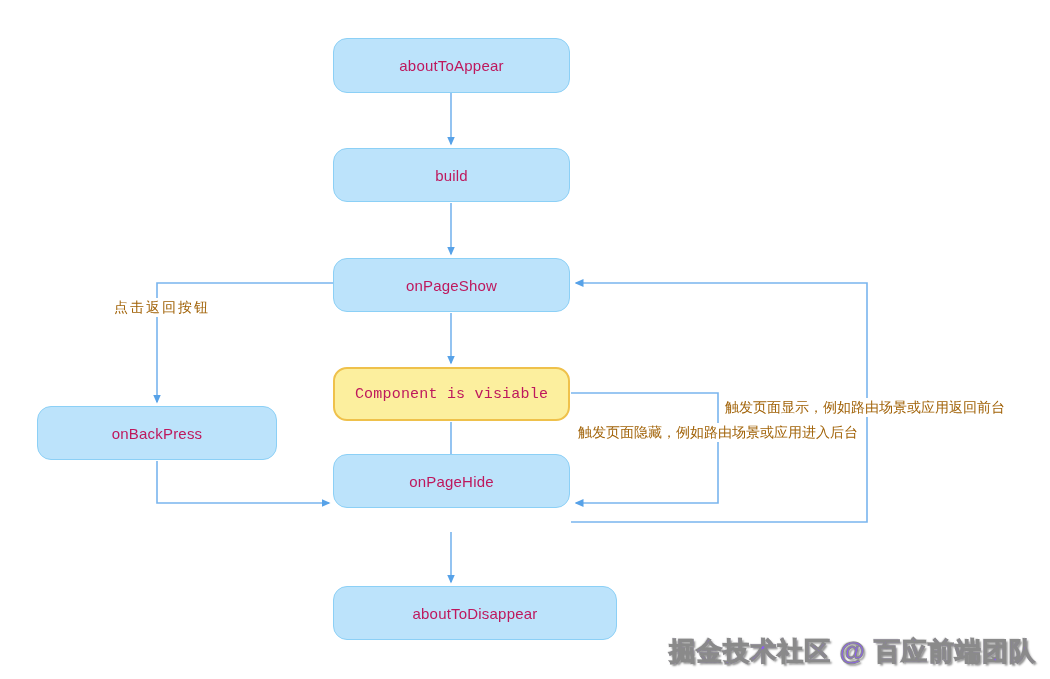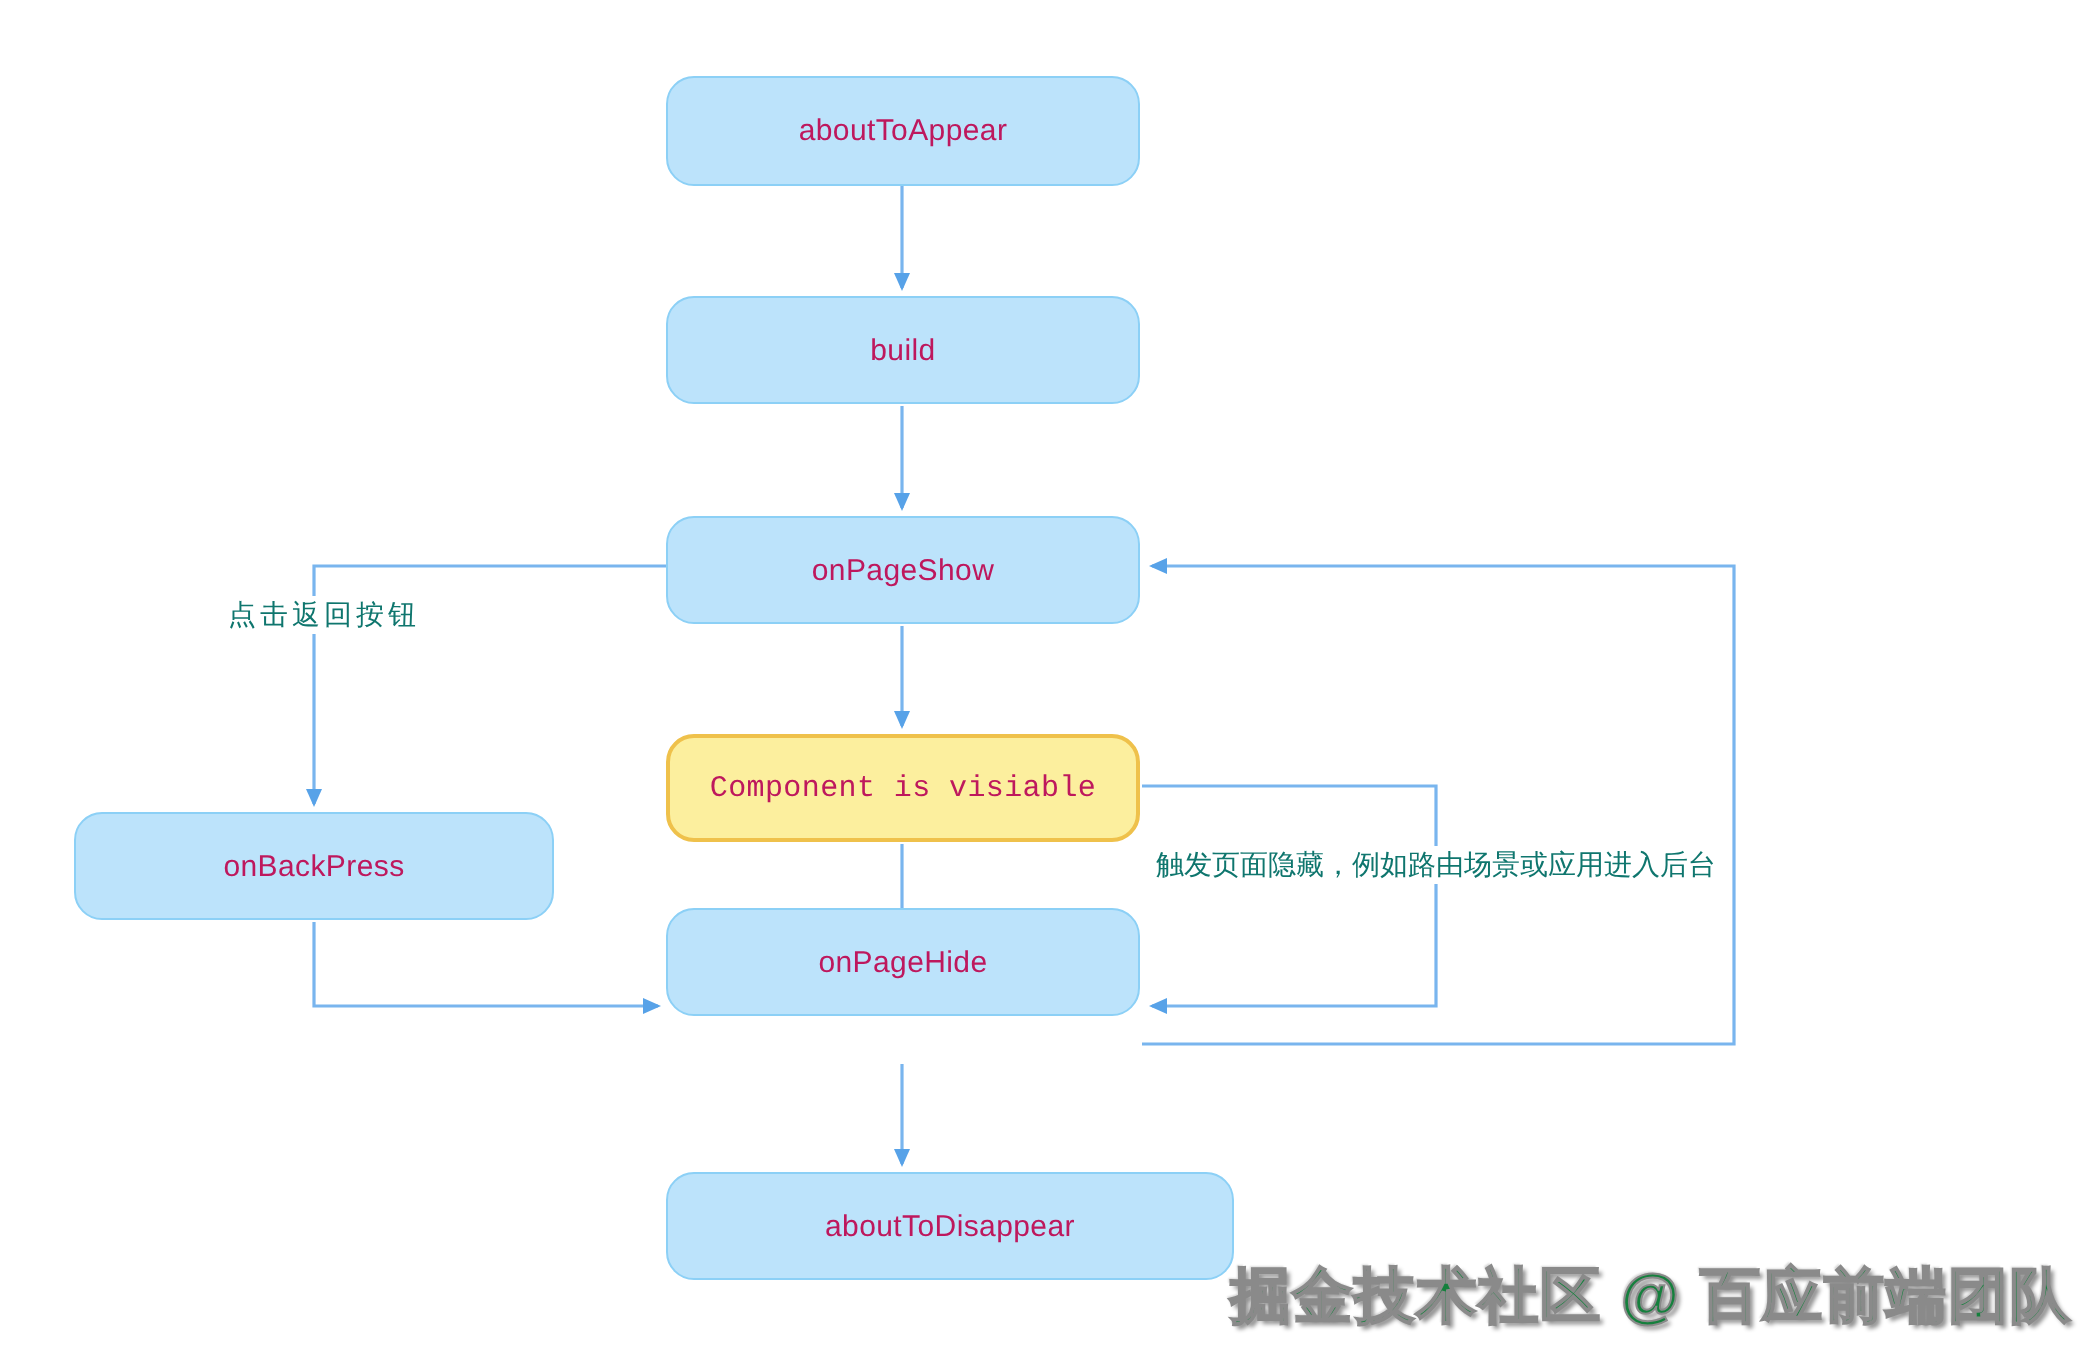--- a/index.html
+++ b/index.html
@@ -37,34 +37,34 @@
     border: 1.5px solid #8CD0F6;
   }
   .node-yellow {
     background: #FCEF9E;
     border: 2px solid #EFC14B;
     font-family: Liberation Mono, monospace;
   }
   .edge-label {
     position: absolute;
     font-size: 14px;
-    color: #0f766e;
+    color: #a16207;
     background: #ffffff;
     padding: 1px 3px;
     white-space: nowrap;
     line-height: 1.2;
   }
   .watermark {
     position: absolute;
     right: 14px;
     bottom: 10px;
-    font-size: 30px;
+    font-size: 26px;
     font-weight: bold;
     letter-spacing: 1px;
-    color: #15803d;
+    color: #8b5cf6;
     -webkit-text-stroke: 1px #8a8a8a;
     text-shadow: 2px 2px 2px #8f8f8f, -1px -1px 1px #d8d8d8;
     white-space: nowrap;
   }
 </style>
 </head>
 <body>
 
 <div class="canvas">
 
@@ -117,18 +117,19 @@
   <div class="node node-blue" style="left:333px; top:586px; width:284px; height:54px;text-align:right;">
     <span>aboutToDisappear</span>
   </div>
 
   <div class="node node-blue" style="left:37px; top:406px; width:240px; height:54px;">
     <span>onBackPress</span>
   </div>
 
   <div class="edge-label" style="left:111px; top:298px; letter-spacing:2px;">点击返回按钮</div>
 
+  <div class="edge-label" style="left:722px; top:398px;">触发页面显示，例如路由场景或应用返回前台</div>
 
   <div class="edge-label" style="left:575px; top:423px;">触发页面隐藏，例如路由场景或应用进入后台</div>
 
   <div class="watermark">掘金技术社区 @ 百应前端团队</div>
 
 </div>
 
 </body></html>

